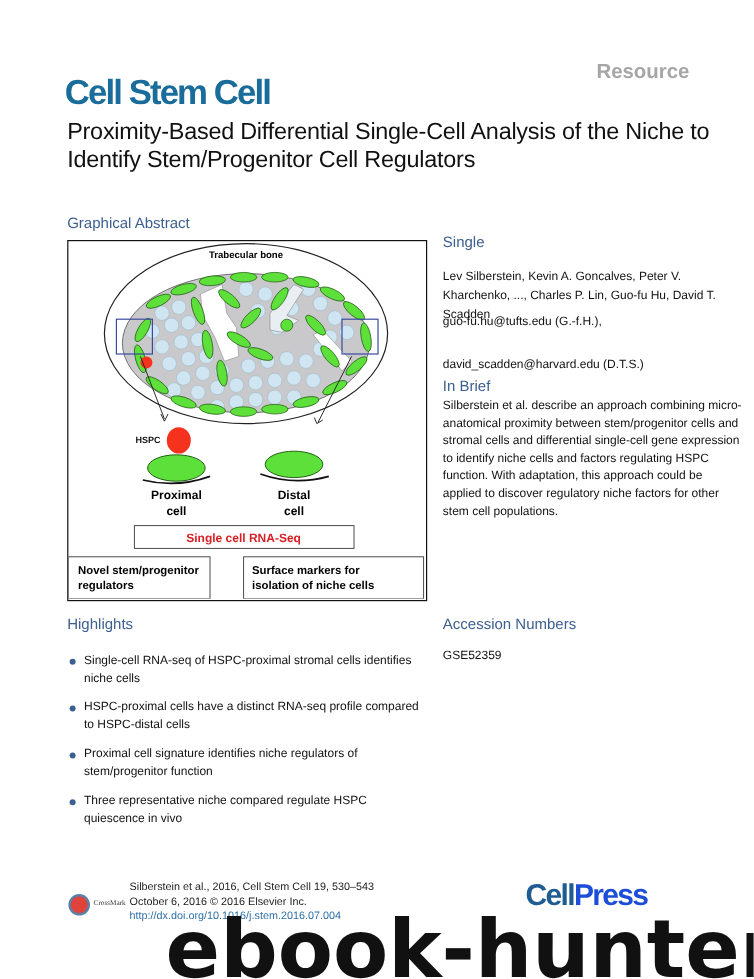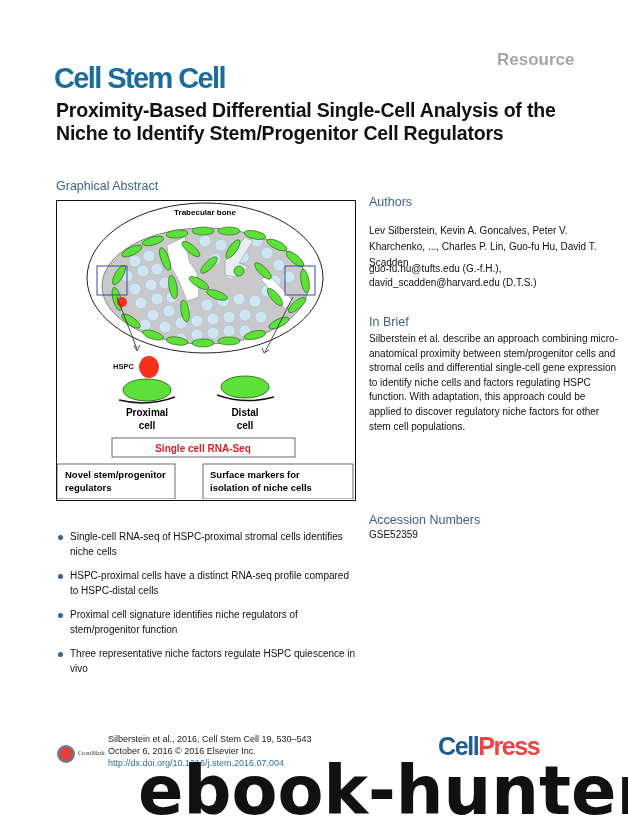--- a/index.html
+++ b/index.html
@@ -1,41 +1,41 @@
 <!DOCTYPE html>
 <html><head>
 <meta charset="utf-8">
 <style>
   * { box-sizing: border-box; margin: 0; padding: 0; }
   html, body { width: 628px; height: 816px; background: #ffffff; overflow: hidden; }
   body { position: relative; font-family: "Liberation Sans", sans-serif; color: #111; }
   .abs { position: absolute; }
   .resource { left: 497px; top: 50px; font-size: 17px; font-weight: bold; color: #a6a6a6; }
   .journal { left: 54px; top: 62px; font-size: 29px; font-weight: bold; color: #1a6d9a; letter-spacing: -1.6px; }
-  .title { left: 56px; top: 99px; width: 540px; font-size: 19.5px; font-weight: bold; line-height: 22.5px; color: #111; letter-spacing: -0.2px; }
+  .title { left: 56px; top: 99px; width: 540px; font-size: 19.5px; font-weight: normal; line-height: 22.5px; color: #111; letter-spacing: -0.2px; }
   .sec-head { font-size: 12.5px; color: #3b5f8f; }
-  .body-text { font-size: 10px; line-height: 16px; color: #111; }
+  .body-text { font-size: 10px; line-height: 16px; color: #111; margin-top: 22px; }
   .ga-box { left: 56px; top: 200px; width: 300px; height: 301px; border: 1.5px solid #111; }
   .authors { left: 369px; top: 195px; width: 250px; }
   .corr { left: 369px; top: 259px; width: 250px; }
   .corr .body-text { line-height: 14px; }
   .brief { left: 369px; top: 315px; width: 250px; }
   .brief .body-text { line-height: 14.6px; }
   .highlights { left: 56px; top: 513px; width: 300px; }
   .hl-list { list-style: none; margin-top: 17px; }
   .hl-list li { position: relative; padding-left: 14px; font-size: 10px; line-height: 14.5px; margin-bottom: 10px; }
   .hl-list li::before { content: ""; position: absolute; left: 2px; top: 5px; width: 5px; height: 5px; border-radius: 50%; background: #3b5f8f; }
   .accession { left: 369px; top: 513px; width: 250px; }
   .citation { left: 108px; top: 733px; font-size: 9px; line-height: 12px; color: #222; }
   .citation .doi { color: #2e6fa5; }
   .crossmark { left: 57px; top: 745px; width: 18px; height: 18px; border-radius: 50%; border: 2px solid #5a7fa8; background: #e0433a; }
   .crossmark-label { left: 78px; top: 750px; font-size: 6px; color: #333; font-family: "Liberation Serif", serif; }
   .cellpress { left: 438px; top: 732px; font-size: 25px; font-weight: bold; letter-spacing: -1.4px; }
   .cellpress .cp-a { color: #1e5c92; }
-  .cellpress .cp-b { color: #ef4444; }
+  .cellpress .cp-b { color: #1d4ed8; }
   .watermark { left: 138px; top: 752px; font-size: 67px; font-weight: bold; color: #111; font-family: "DejaVu Sans", sans-serif; letter-spacing: 0px; white-space: nowrap; }
   svg text { font-family: "Liberation Sans", sans-serif; }
 </style>
 </head>
 <body>
 
 <div class="abs resource">Resource</div>
 <div class="abs journal">Cell Stem Cell</div>
 <h1 class="abs title">Proximity-Based Differential Single-Cell Analysis of the Niche to Identify Stem/Progenitor Cell Regulators</h1>
 
@@ -159,46 +159,47 @@
     <rect x="0" y="263" width="118" height="35" fill="#fff" stroke="#444" stroke-width="0.8"></rect>
     <text x="8" y="277" font-size="9.5" font-weight="bold">Novel stem/progenitor</text>
     <text x="8" y="290" font-size="9.5" font-weight="bold">regulators</text>
     <rect x="146" y="263" width="150" height="35" fill="#fff" stroke="#444" stroke-width="0.8"></rect>
     <text x="153" y="277" font-size="9.5" font-weight="bold">Surface markers for</text>
     <text x="153" y="290" font-size="9.5" font-weight="bold">isolation of niche cells</text>
   </svg>
 </div>
 
 <div class="abs authors">
-  <div class="sec-head">Authors</div>
+  <div class="sec-head">Single</div>
   <div class="body-text" style="margin-top:14px;">Lev Silberstein, Kevin A. Goncalves, Peter V. Kharchenko, ..., Charles P. Lin, Guo-fu Hu, David T. Scadden</div>
 </div>
 
 <div class="abs corr">
   <div class="body-text" style="margin-top:3px;">guo-fu.hu@tufts.edu (G.-f.H.),</div>
   <div class="body-text">david_scadden@harvard.edu (D.T.S.)</div>
 </div>
 
 <div class="abs brief">
   <div class="sec-head">In Brief</div>
   <div class="body-text" style="margin-top:3px;">Silberstein et al. describe an approach combining micro-anatomical proximity between stem/progenitor cells and stromal cells and differential single-cell gene expression to identify niche cells and factors regulating HSPC function. With adaptation, this approach could be applied to discover regulatory niche factors for other stem cell populations.</div>
 </div>
 
 <div class="abs highlights">
+  <div class="sec-head">Highlights</div>
   <ul class="hl-list">
     <li>Single-cell RNA-seq of HSPC-proximal stromal cells identifies niche cells</li>
     <li>HSPC-proximal cells have a distinct RNA-seq profile compared to HSPC-distal cells</li>
     <li>Proximal cell signature identifies niche regulators of stem/progenitor function</li>
-    <li>Three representative niche factors regulate HSPC quiescence in vivo</li>
+    <li>Three representative niche compared regulate HSPC quiescence in vivo</li>
   </ul>
 </div>
 
 <div class="abs accession">
   <div class="sec-head">Accession Numbers</div>
-  <div class="body-text" style="margin-top:0;">GSE52359</div>
+  <div class="body-text" style="margin-top:12px;">GSE52359</div>
 </div>
 
 <div class="abs crossmark"></div>
 <div class="abs crossmark-label">CrossMark</div>
 
 <div class="abs citation">
   <div>Silberstein et al., 2016, Cell Stem Cell 19, 530–543</div>
   <div>October 6, 2016 © 2016 Elsevier Inc.</div>
   <div class="doi">http://dx.doi.org/10.1016/j.stem.2016.07.004</div>
 </div>

